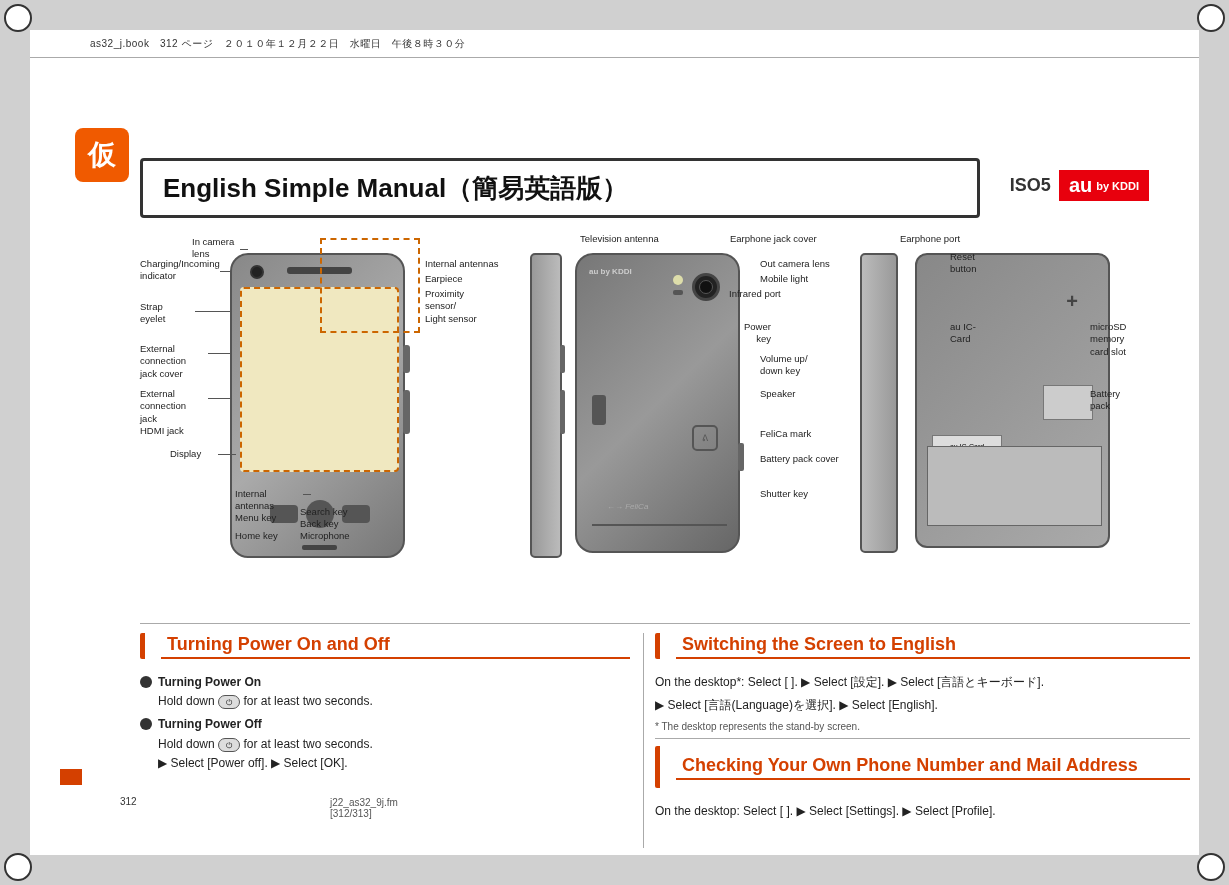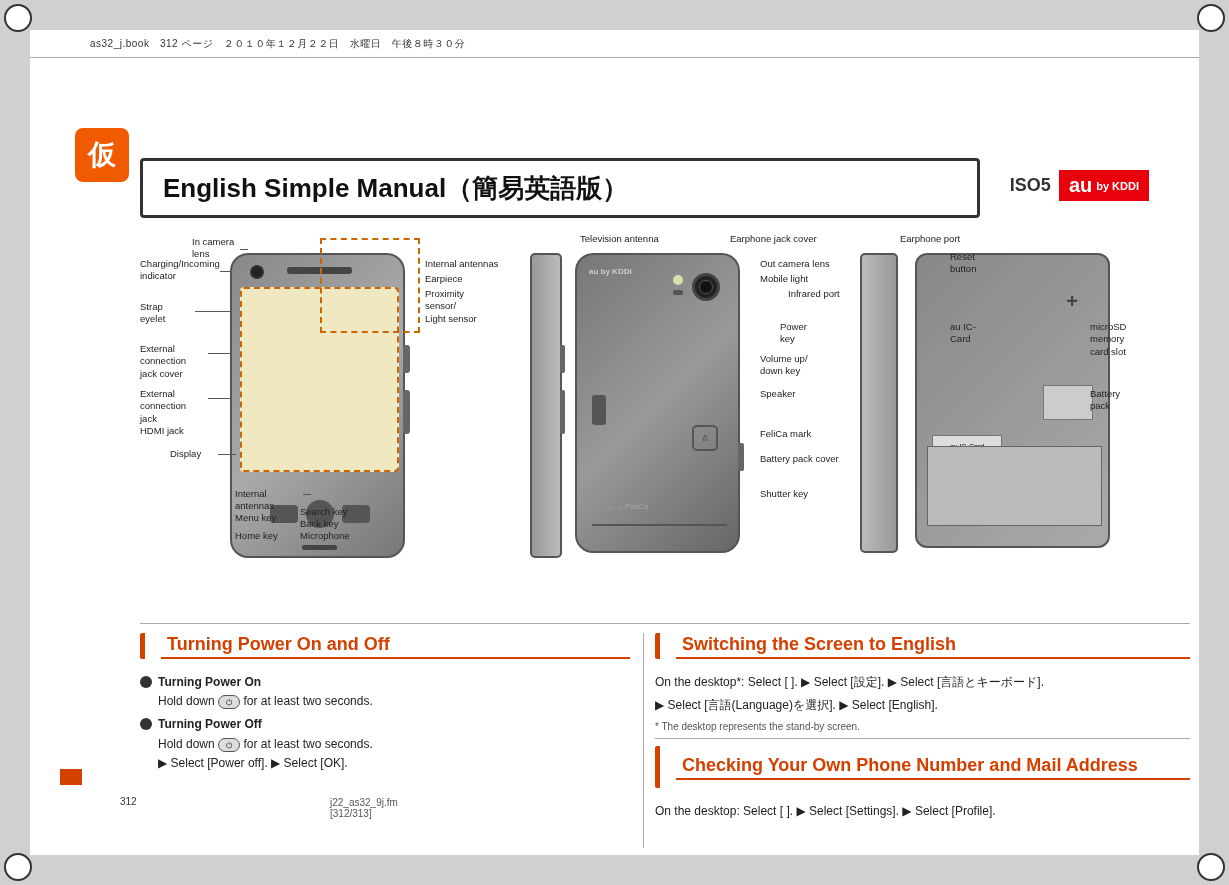--- a/index.html
+++ b/index.html
@@ -321,23 +321,23 @@
     <div class="label" style="left:440px;top:0px;">Television antenna</div>
 
     <div class="label" style="left:590px;top:0px;">Earphone jack cover</div>
 
     <div class="label" style="left:760px;top:0px;">Earphone port</div>
 
     <div class="label" style="left:620px;top:25px;">Out camera lens</div>
 
     <div class="label" style="left:620px;top:40px;">Mobile light</div>
 
-    <div class="label" style="left:648px;top:55px;">Infrared port</div>
-
-    <div class="label" style="left:640px;top:88px;">Power<br>key</div>
+    <div class="label" style="left:589px;top:55px;">Infrared port</div>
+
+    <div class="label" style="left:604px;top:88px;text-align:right;">Power<br>key</div>
 
     <div class="label" style="left:620px;top:120px;">Volume up/<br>down key</div>
 
     <div class="label" style="left:620px;top:155px;">Speaker</div>
 
     <div class="label" style="left:620px;top:195px;">FeliCa mark</div>
 
     <div class="label" style="left:620px;top:220px;">Battery pack cover</div>
 
     <div class="label" style="left:620px;top:255px;">Shutter key</div>

